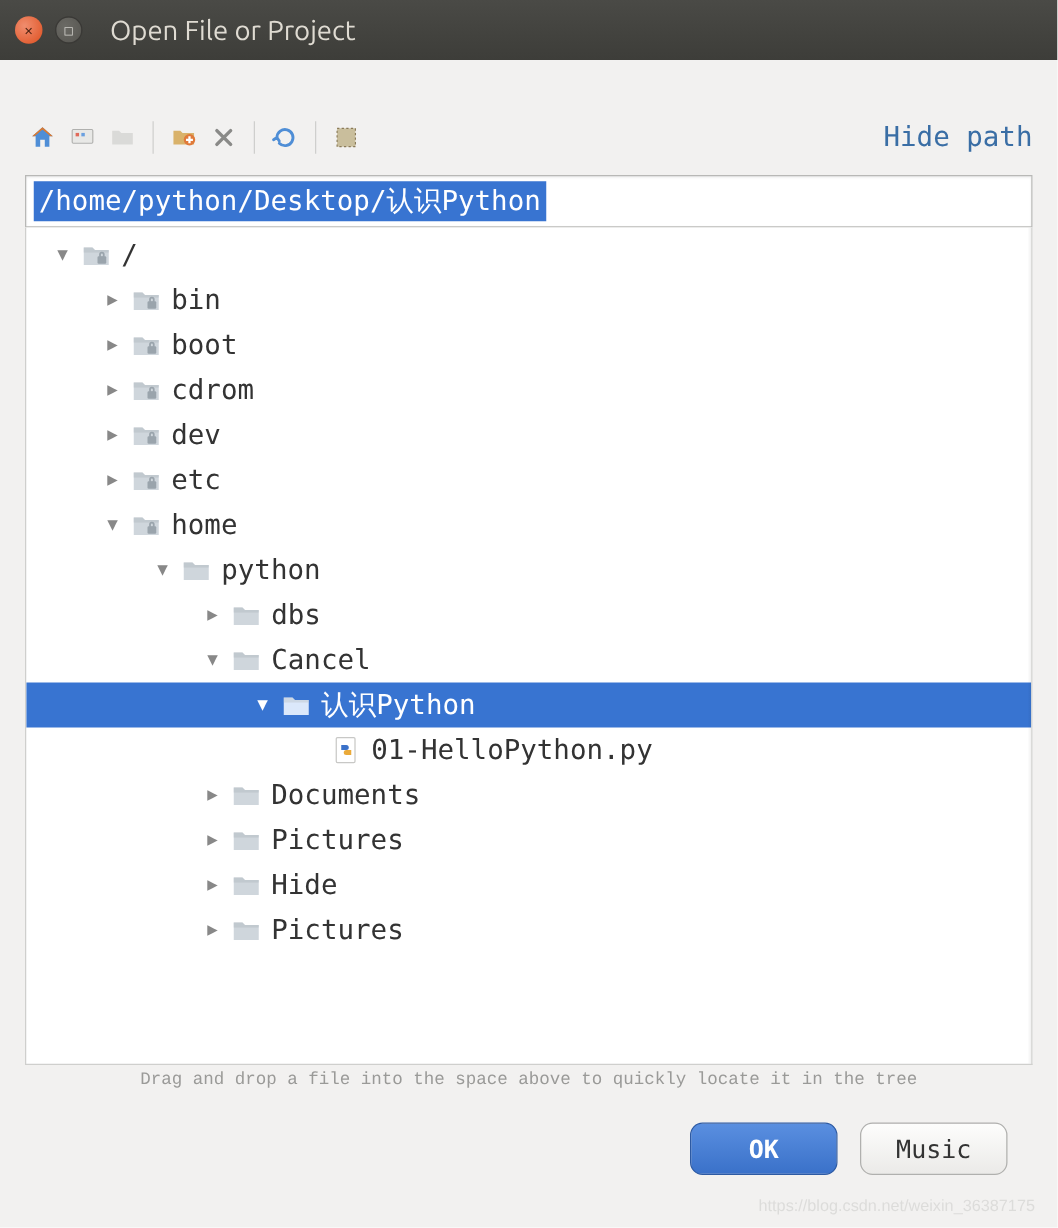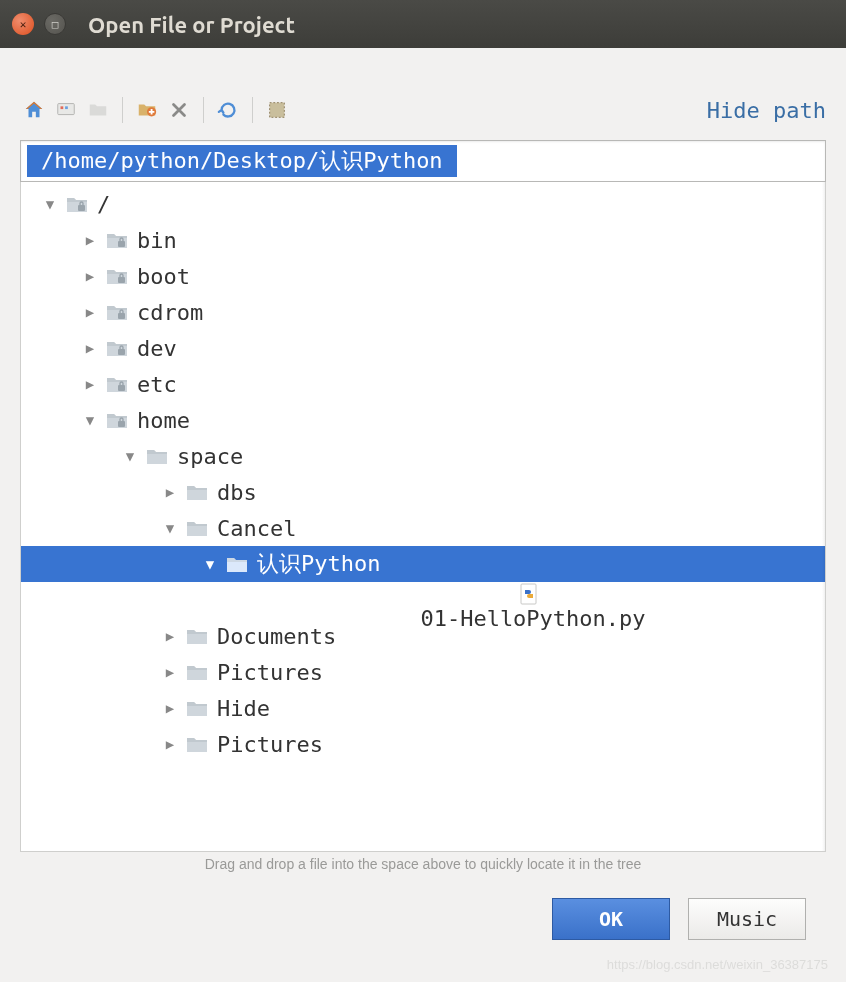--- a/index.html
+++ b/index.html
@@ -22,21 +22,21 @@
 .title-btn {
   width: 22px; height: 22px; border-radius: 50%;
   display: flex; align-items: center; justify-content: center;
   font-size: 12px; color: #3a3a38;
 }
 .close-btn { background: radial-gradient(circle at 35% 35%, #f08d6e, #dd4f1f); }
 .close-btn::before { content: "✕"; font-size: 11px; color: #4a2010; font-weight: bold;}
 .max-btn { background: radial-gradient(circle at 35% 35%, #6b6a65, #55544f); border:1px solid #3a3936;}
 .max-btn::before { content: "□"; font-size: 11px; color: #d0cfca; }
 .title-text {
-  color: #dfdbd2; font-weight: bold; font-size: 22px;
+  color: #dfdbd2; font-weight: normal; font-size: 22px;
   font-family: "Ubuntu", "DejaVu Sans", sans-serif;
   margin-left: 12px;
 }
 .content {
   padding: 14px 20px 0 20px;
 }
 .toolbar {
   display: flex; align-items: center; gap: 4px;
   height: 40px;
   margin-top: 28px;
@@ -59,21 +59,21 @@
   background: #fff;
   margin-top: 10px;
   padding: 4px 6px;
   box-shadow: inset 0 1px 2px rgba(0,0,0,0.08);
 }
 .path-input {
   display: inline-block;
   background: #3874d1;
   color: #fff;
   font-size: 22px;
-  padding: 1px 14px;
+  padding: 1px 4px;
   white-space: pre;
 }
 .tree-wrap {
   border: 1px solid #cfcfcd;
   border-top: none;
   background: #fff;
   height: 670px;
   overflow: hidden;
   position: relative;
 }
@@ -109,31 +109,31 @@
 .file-icon {
   width: 24px; height: 24px;
   display: inline-block;
   margin-right: 8px;
 }
 .hint {
   text-align: center;
   color: #9a9a98;
   font-size: 14px;
   padding: 4px 0 8px 0;
-  font-family: Liberation Sans, sans-serif;
+  font-family: Liberation Mono, monospace;
 }
 .buttons {
   display: flex; justify-content: flex-end; gap: 18px;
   padding: 18px 20px 0 0;
 }
 .btn {
   min-width: 118px;
   height: 42px;
   border: 1px solid #b0b0ae;
-  border-radius: 0;
+  border-radius: 10px;
   background: linear-gradient(to bottom, #fdfdfc, #ebeae8);
   font-size: 20px;
   font-family: "DejaVu Sans Mono", monospace;
   cursor: pointer;
   color: #333;
   text-align: center;
 }
 .btn.primary {
   background: linear-gradient(to bottom, #5a8fe0, #3a71c9);
   border: 1px solid #2d5aa3;
@@ -290,21 +290,21 @@
               <rect x="15" y="8" width="3" height="4" rx="1.5" fill="none" stroke="#9aa4ac" stroke-width="1.4"></rect>
             </svg></span>
           <span>home</span>
         </div>
         <div class="tree-row" style="padding-left: 100px;">
           <span class="arrow">▼</span>
           <span class="folder-icon"><svg width="24" height="20" viewBox="0 0 24 20">
               <path fill="#cfd6dc" d="M2 4h7l2 2h11v12H2z"></path>
               <path fill="#b8c0c6" d="M2 4h7l2 2h11v2H2z" opacity=".6"></path>
             </svg></span>
-          <span>space</span>
+          <span>python</span>
         </div>
         <div class="tree-row" style="padding-left: 140px;">
           <span class="arrow">▶</span>
           <span class="folder-icon"><svg width="24" height="20" viewBox="0 0 24 20">
               <path fill="#cfd6dc" d="M2 4h7l2 2h11v12H2z"></path>
               <path fill="#b8c0c6" d="M2 4h7l2 2h11v2H2z" opacity=".6"></path>
             </svg></span>
           <span>dbs</span>
         </div>
         <div class="tree-row" style="padding-left: 140px;">
@@ -316,21 +316,21 @@
           <span>Cancel</span>
         </div>
         <div class="tree-row selected" style="padding-left: 180px;">
           <span class="arrow">▼</span>
           <span class="folder-icon"><svg width="24" height="20" viewBox="0 0 24 20">
               <path fill="#dbe8fb" d="M2 4h7l2 2h11v12H2z"></path>
               <path fill="#b8c0c6" d="M2 4h7l2 2h11v2H2z" opacity=".4"></path>
             </svg></span>
           <span>认识Python</span>
         </div>
-        <div class="tree-row" style="padding-left: 220px; flex-direction: column;">
+        <div class="tree-row" style="padding-left: 220px;">
           <span class="arrow"></span>
           <span class="file-icon"><svg width="24" height="24" viewBox="0 0 24 24">
               <rect x="4" y="2" width="15" height="20" rx="1" fill="#fff" stroke="#c8c8c6"></rect>
               <path fill="#3a71c9" d="M8 8h4a2 2 0 1 1 0 4H8z"></path>
               <path fill="#eaaa3a" d="M16 16h-4a2 2 0 1 1 0-4h4z"></path>
             </svg></span>
           <span>01-HelloPython.py</span>
         </div>
         <div class="tree-row" style="padding-left: 140px;">
           <span class="arrow">▶</span>

